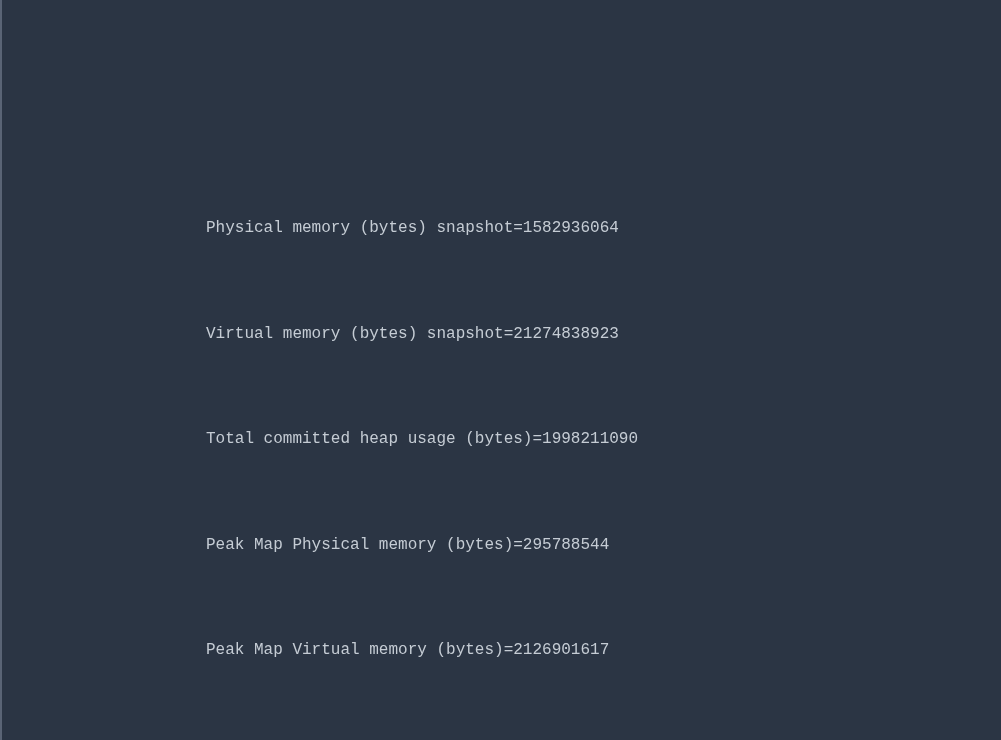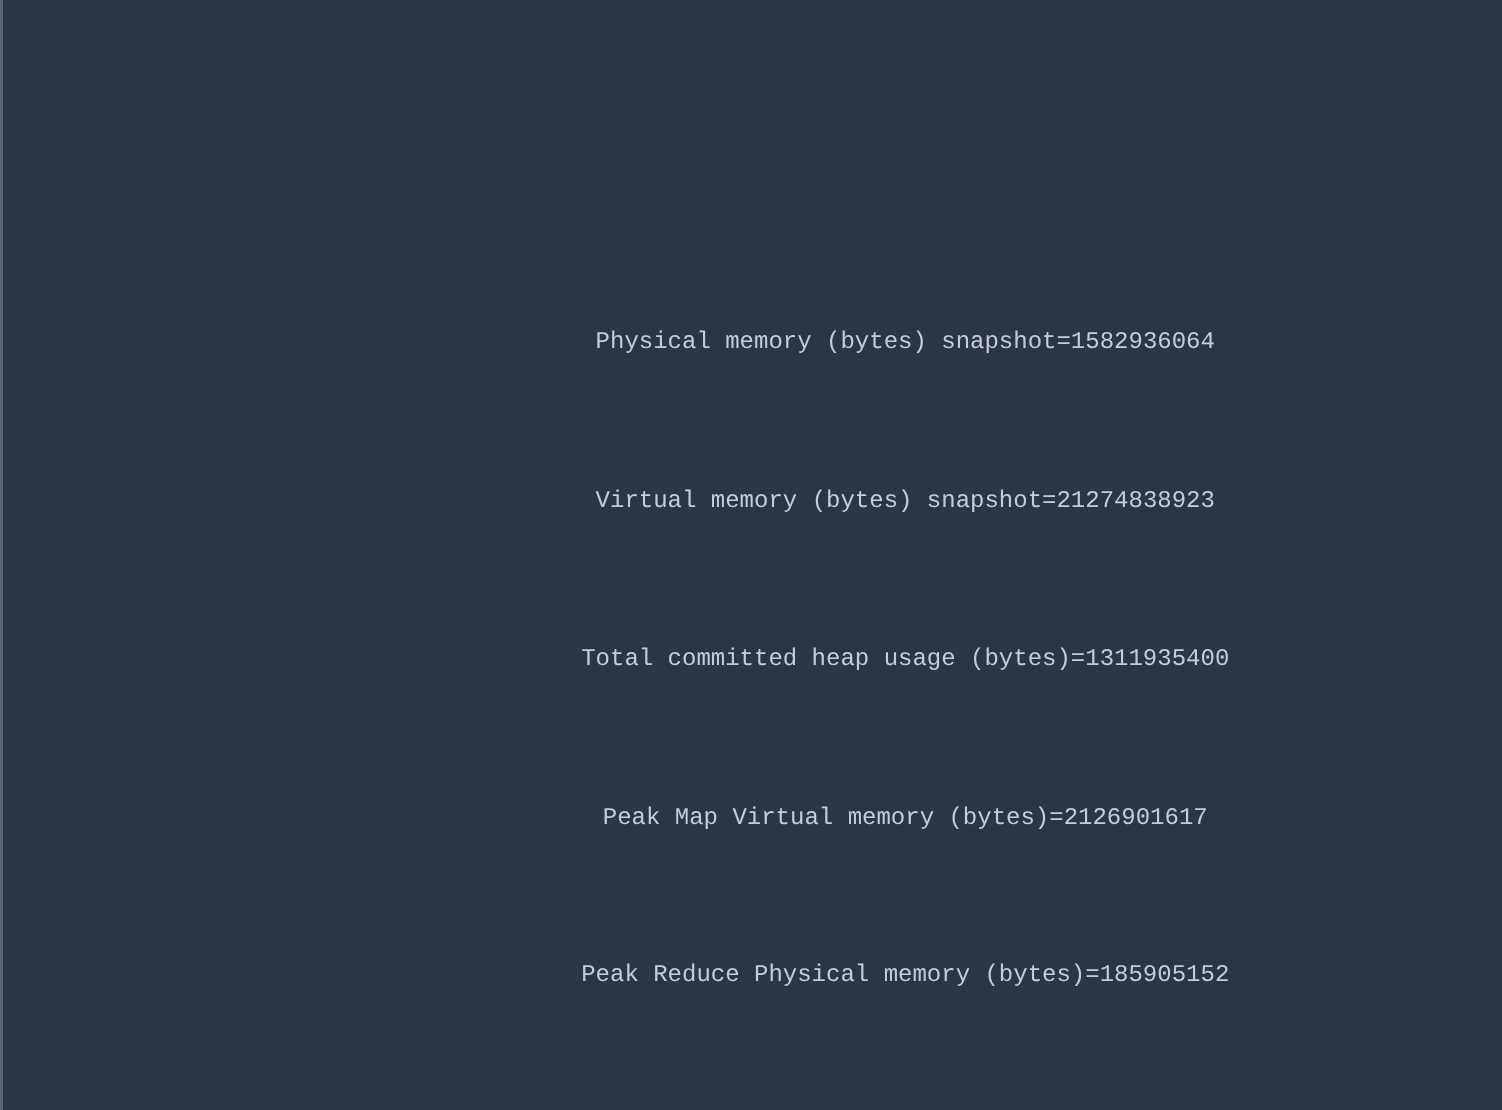--- a/index.html
+++ b/index.html
@@ -19,35 +19,35 @@
       overflow: hidden;
       white-space: pre;
       border-left: 2px solid #5a6475;
     }
     .terminal {
       padding-left: 14px;
       padding-top: 0px;
     }
     .line {
       display: block;
-      text-align: center;
     }
     .indent2 {
       padding-left: 190px;
     }
   </style>
 </head>
 <body>
 
 
 
 <div class="terminal">
   <div class="line indent2">Physical memory (bytes) snapshot=1582936064</div>
   <div class="line indent2">Virtual memory (bytes) snapshot=21274838923</div>
-  <div class="line indent2">Total committed heap usage (bytes)=1311935400</div>
+  <div class="line indent2">Total committed heap usage (bytes)=1998211090</div>
+  <div class="line indent2">Peak Map Physical memory (bytes)=295788544</div>
   <div class="line indent2">Peak Map Virtual memory (bytes)=2126901617</div>
   <div class="line indent2">Peak Reduce Physical memory (bytes)=185905152</div>
   
   
   
   
   
   
   
   

